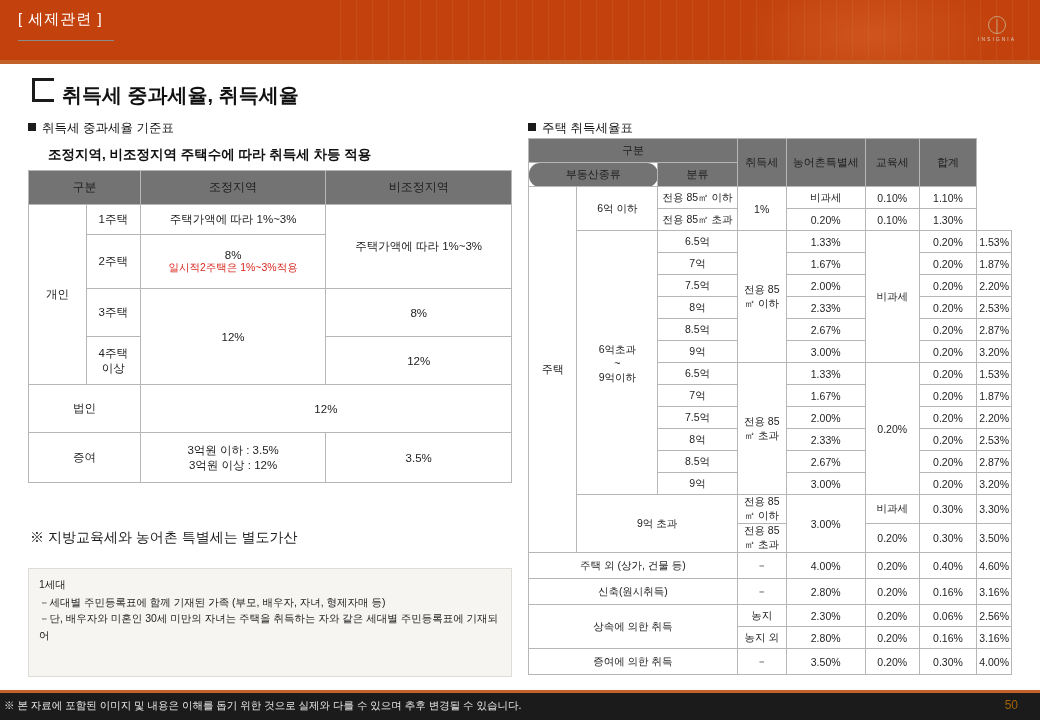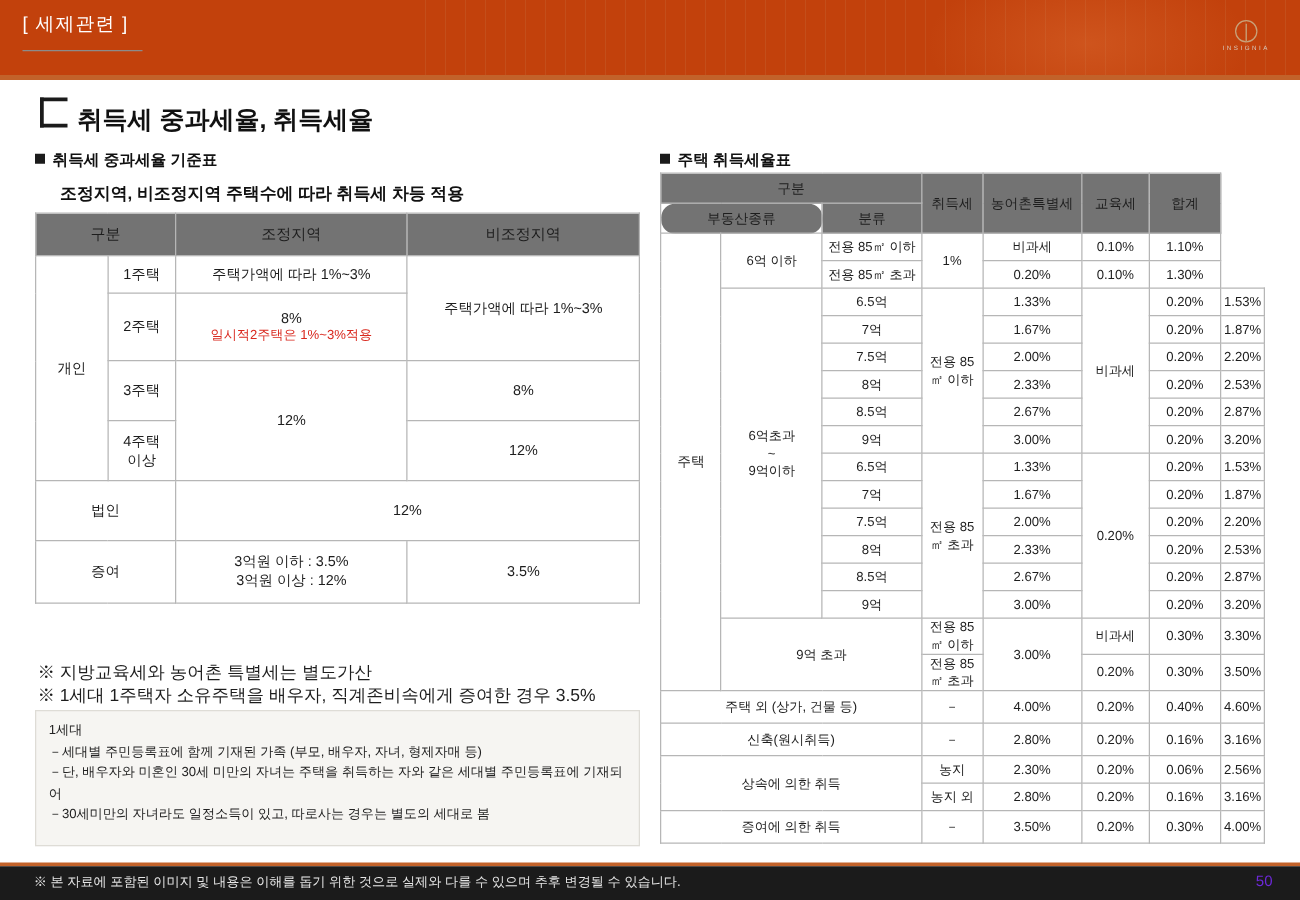--- a/index.html
+++ b/index.html
@@ -67,21 +67,21 @@
     font-size:20px; font-weight:bold; color:#111;
   }
   .title-bracket {
     position:absolute; left:32px; top:78px; width:22px; height:24px;
     border:3px solid #1b1b1b;
     border-right:none;
   }
 
   
   .sec-head {
-    position:absolute; font-size:12.5px; font-weight:bold; color:#111;
+    position:absolute; font-size:12.5px; font-weight:normal; color:#111;
   }
   .sec-head .sq {
     display:inline-block; width:8px; height:8px; background:#1b1b1b;
     margin-right:6px; vertical-align:1px;
   }
 
   .subtitle-left {
     position:absolute; left:48px; top:146px;
     font-size:13.5px; font-weight:bold; color:#111;
   }
@@ -133,26 +133,26 @@
   
   .footer-rule {
     position:absolute; left:0; top:690px; width:1040px; height:3px;
     background:#c2622a;
   }
   .footer {
     position:absolute; left:0; top:693px; width:1040px; height:27px;
     background:#1b1b1b;
   }
   .footer-text {
-    position:absolute; left:27px; top:699px;
+    position:absolute; left:4px; top:699px;
     font-size:10.5px; color:#e6e6e6;
   }
   .page-no {
     position:absolute; right:22px; top:698px;
-    font-size:12px; color:#6d28d9;
+    font-size:12px; color:#a16207;
   }
 </style>
 </head>
 <body>
 
 <div class="header">
   <div class="stripes"></div>
   <div class="glow"></div>
   <div class="header-title">[ 세제관련 ]</div>
   <div class="header-underline"></div>
@@ -209,28 +209,26 @@
     <td colspan="2" style="height:50px;">증여</td>
     <td style="white-space:pre-line; line-height:15px;">3억원 이하 : 3.5%
 3억원 이상 : 12%</td>
     <td>3.5%</td>
   </tr>
 </tbody>
   </table>
 
 <div class="notes">
   <div>※ 지방교육세와 농어촌 특별세는 별도가산</div>
-  <div>※ 1세대 1주택자 소유주택을 배우자, 직계존비속에게 증여한 경우 3.5%</div>
 </div>
 
 <div class="box">
   <div class="first">1세대</div>
   <div>－세대별 주민등록표에 함께 기재된 가족 (부모, 배우자, 자녀, 형제자매 등)</div>
   <div>－단, 배우자와 미혼인 30세 미만의 자녀는 주택을 취득하는 자와 같은 세대별 주민등록표에 기재되어</div>
-  <div>－30세미만의 자녀라도 일정소득이 있고, 따로사는 경우는 별도의 세대로 봄</div>
 </div>
 
 <div class="sec-head" style="left:528px; top:120px;">
   <span class="sq"></span><span>주택 취득세율표</span>
 </div>
 
 <table class="tbl-right">
   <tbody>
       <tr class="hdr">
     <td colspan="3" style="width:226px;">구분</td>

